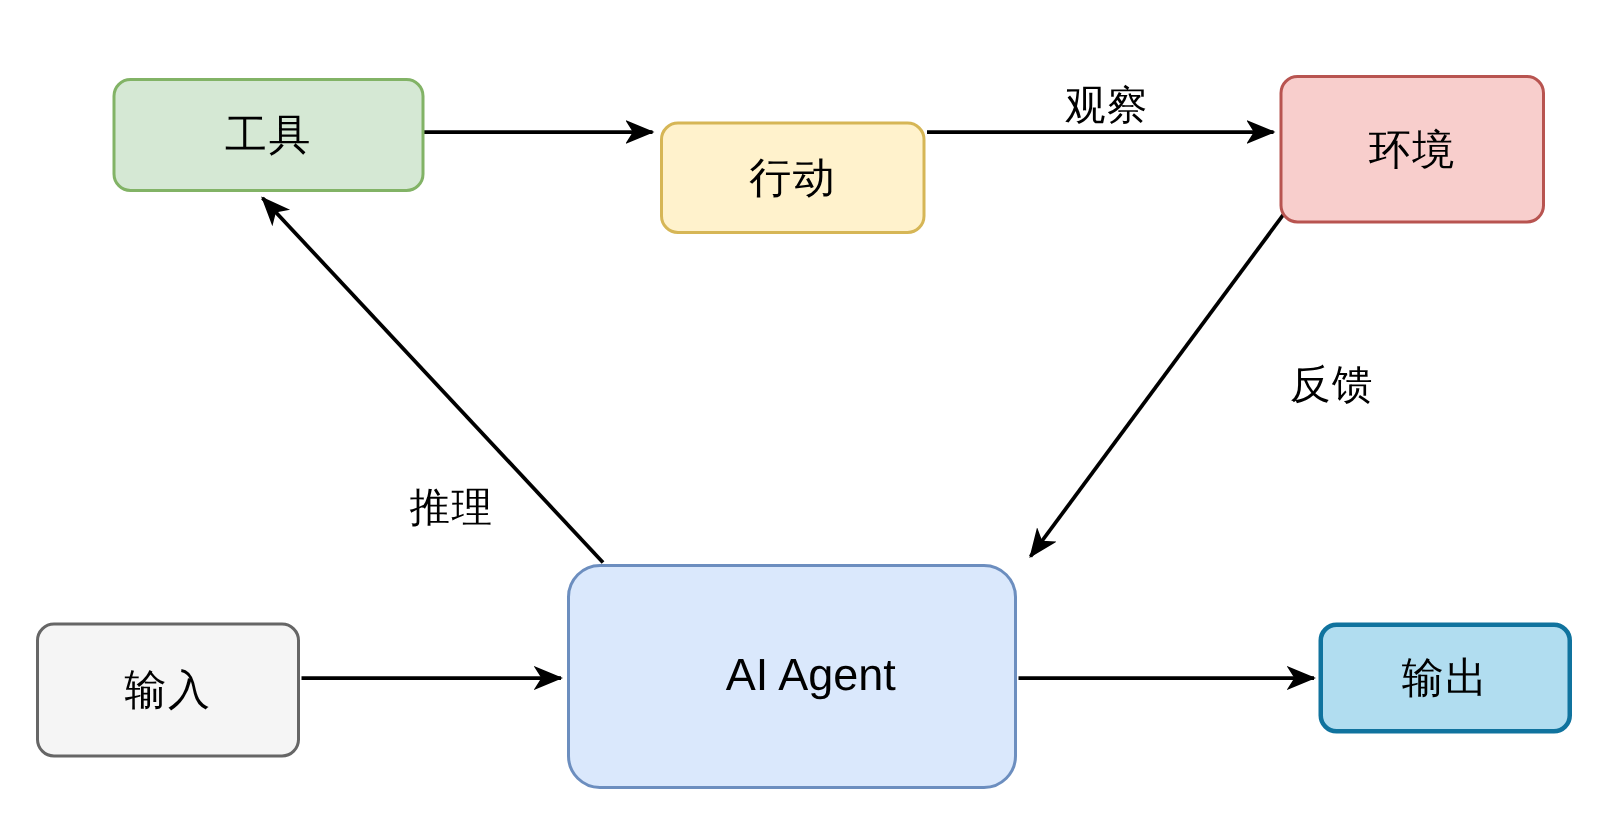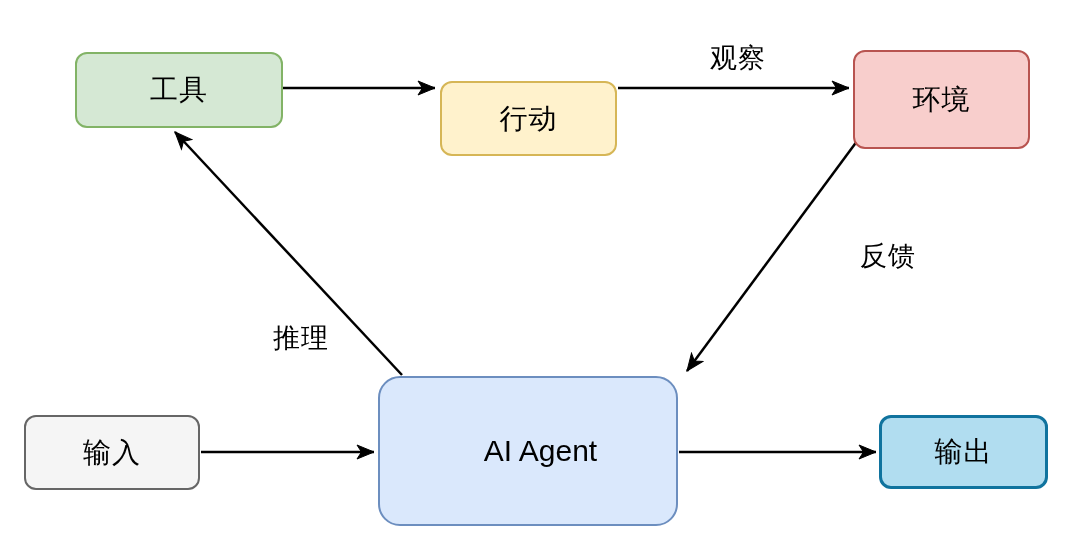--- a/index.html
+++ b/index.html
@@ -35,31 +35,31 @@
     border-radius: 12px;
     box-sizing: border-box;
     font-size: 28px;
     color: #000000;
     letter-spacing: 1px;
   }
   .node-tools        { left: 75px;  top: 52px;  width: 208px; height: 76px; }
   .node-action       { left: 440px; top: 52px;  width: 177px; height: 75px; }
   .node-environment  { left: 853px; top: 50px;  width: 177px; height: 99px; }
   .node-agent        { left: 378px; top: 376px; width: 300px; height: 150px; border-radius: 22px; font-size: 30px; letter-spacing: 0; padding-left: 25px; }
-  .node-input        { left: 24px;  top: 415px; width: 176px; height: 75px; border-width: 2.5px; }
+  .node-input        { left: 24px;  top: 415px; width: 176px; height: 90px; border-width: 2.5px; }
   .node-output       { left: 879px; top: 415px; width: 169px; height: 74px; border-width: 3px; }
   .edge-label {
     position: absolute;
     transform: translate(-50%, -50%);
     font-size: 27px;
     color: #000000;
     white-space: nowrap;
     letter-spacing: 1px;
   }
-  .label-observe  { left: 738px; top: 58px; }
+  .label-observe  { left: 738px; top: 70px; }
   .label-feedback { left: 888px; top: 212px; margin-top: 44px; }
   .label-reason   { left: 301px; top: 338px; }
 </style>
 </head>
 <body>
 
 <div class="canvas">
 
   <svg class="arrows" viewBox="0 0 1080 554" xmlns="http://www.w3.org/2000/svg">
     <defs>

